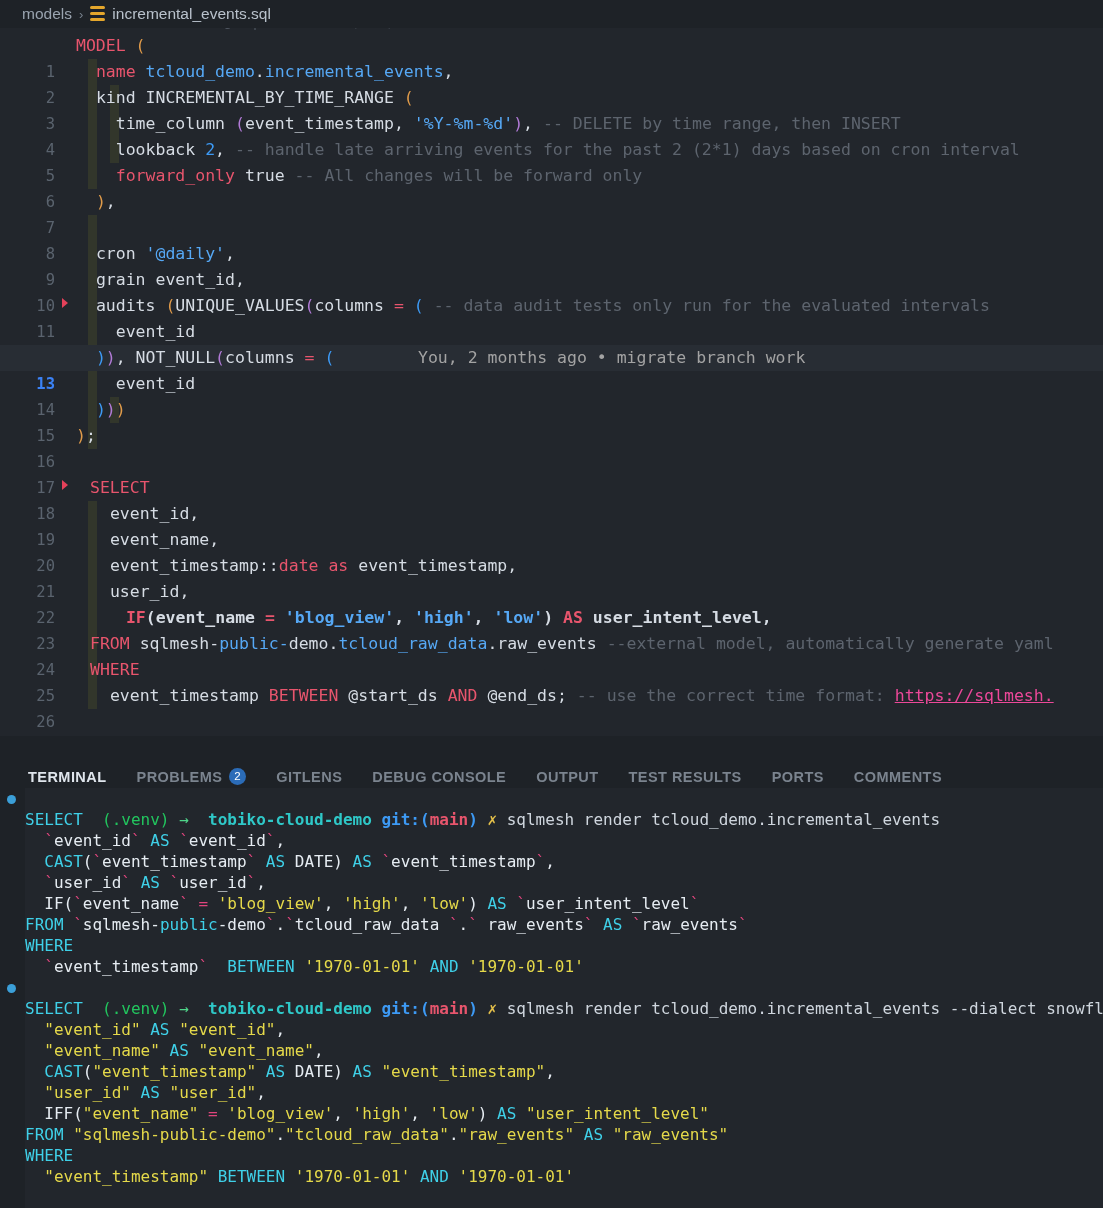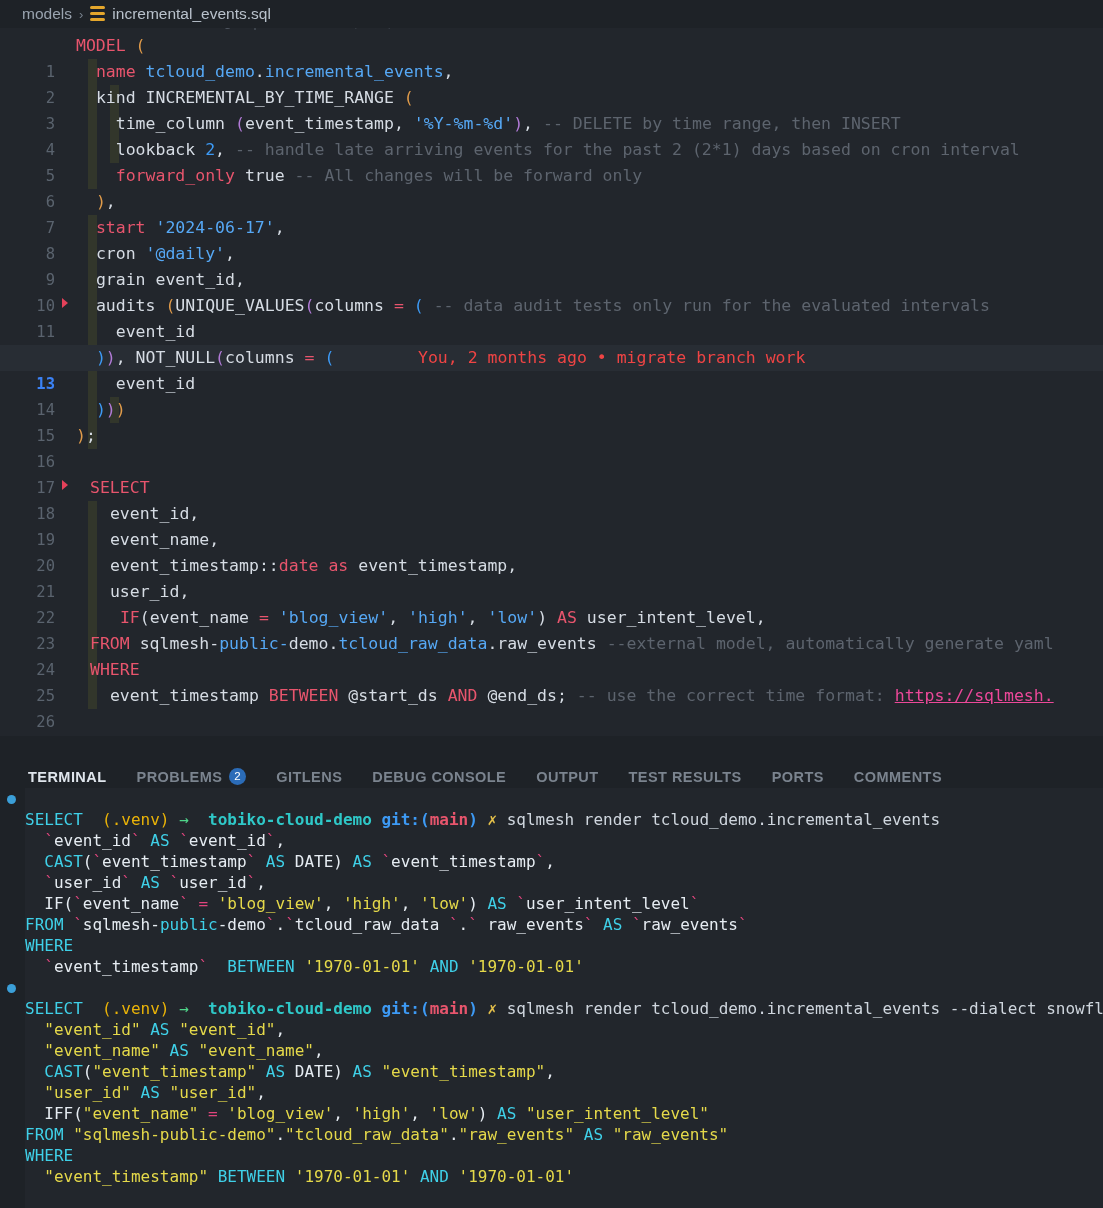--- a/index.html
+++ b/index.html
@@ -72,21 +72,21 @@
   .k  { color: #e8556d; }
   .id { color: #d6dce4; }          
   .str{ color: #56a8f5; }          
   .num{ color: #3d9af5; }          
   .cm { color: #5d646e; }          
   .p1 { color: #e09b4a; }          
   .p2 { color: #b17ad6; }          
   .p3 { color: #3d9af5; }
   .op { color: #e8556d; }
   .lnk{ color: #ec4899; text-decoration: underline; text-align: right; }
-  .blame { color: #ef4444; }
+  .blame { color: #a3a3a3; }
 
   
   .panel {
     position: absolute; top: 736px; left: 0; width: 1103px; height: 472px;
     background: #1e2227;
   }
   .tabs {
     position: relative; height: 52px; display: flex; align-items: flex-end;
     padding-left: 28px; box-sizing: border-box;
   }
@@ -121,21 +121,21 @@
   .tline {
     position: relative; height: 21px; line-height: 21px;
     font-size: 16px; white-space: pre; padding-left: 25px;
     font-family: "DejaVu Sans Mono", monospace; color: #cfd6de;
   }
   .dot {
     position: absolute; left: 7px; top: 7px; width: 9px; height: 9px;
     border-radius: 50%; background: #3b9fd8;
   }
   
-  .t-venv  { color: #eab308; }
+  .t-venv  { color: #22c55e; }
   .t-arrow { color: #4fd58a; }
   .t-repo  { color: #2fc8c8; font-weight: bold; }
   .t-git   { color: #3d9af5; font-weight: bold; }
   .t-main  { color: #e8556d; font-weight: bold; }
   .t-x     { color: #e5c04a; }
   .t-cmd   { color: #cfd6de; }
   .t-kw    { color: #3fd0e8; }
   .t-tick  { color: #e0457d; }
   .t-id    { color: #e6ecf2; }
   .t-str   { color: #e5d94a; }
@@ -203,21 +203,20 @@
       <span class="txt">    <span class="k">forward_only</span> <span class="id">true</span> <span class="cm">-- All changes will be forward only</span></span>
     </div>
 
     <div class="code-line">
       <span class="ln">7</span>
       <span class="txt">  <span class="p1">)</span><span class="id">,</span></span>
     </div>
 
     <div class="code-line">
       <span class="ln">8</span>
-      <span class="txt">  <span class="k">start</span> <span class="str">'2024-06-17'</span><span class="id">,</span></span>
     </div>
 
     <div class="code-line">
       <span class="ln">9</span>
       <span class="txt">  <span class="id">cron</span> <span class="str">'@daily'</span><span class="id">,</span></span>
     </div>
 
     <div class="code-line">
       <span class="ln">10</span>
       <span class="txt">  <span class="id">grain event_id,</span></span>
@@ -281,21 +280,21 @@
       <span class="txt" style="left:90px;">  <span class="id">event_timestamp::</span><span class="k">date as</span><span class="id"> event_timestamp,</span></span>
     </div>
 
     <div class="code-line">
       <span class="ln">22</span>
       <span class="txt" style="left:90px;">  <span class="id">user_id,</span></span>
     </div>
 
     <div class="code-line">
       <span class="ln">23</span>
-      <span class="txt" style="left:100px;">  <span class="k">IF</span><span class="id">(event_name</span> <span class="op">=</span> <span class="str">'blog_view'</span><span class="id">,</span> <span class="str">'high'</span><span class="id">,</span> <span class="str">'low'</span><span class="id">)</span> <span class="k">AS</span><span class="id"> user_intent_level,</span></span>
+      <span class="txt" style="left:106px;font-weight:bold;">  <span class="k">IF</span><span class="id">(event_name</span> <span class="op">=</span> <span class="str">'blog_view'</span><span class="id">,</span> <span class="str">'high'</span><span class="id">,</span> <span class="str">'low'</span><span class="id">)</span> <span class="k">AS</span><span class="id"> user_intent_level,</span></span>
     </div>
 
     <div class="code-line">
       <span class="ln">24</span>
       <span class="txt" style="left:90px;"><span class="k">FROM</span> <span class="id">sqlmesh-</span><span class="str">public-</span><span class="id">demo.</span><span class="str">tcloud_raw_data</span><span class="id">.raw_events</span> <span class="cm">--external model, automatically generate yaml</span></span>
     </div>
 
     <div class="code-line">
       <span class="ln">25</span>
       <span class="txt" style="left:90px;"><span class="k">WHERE</span></span>

